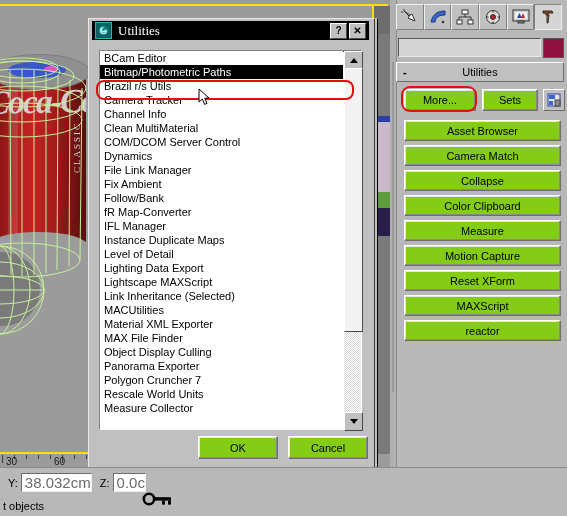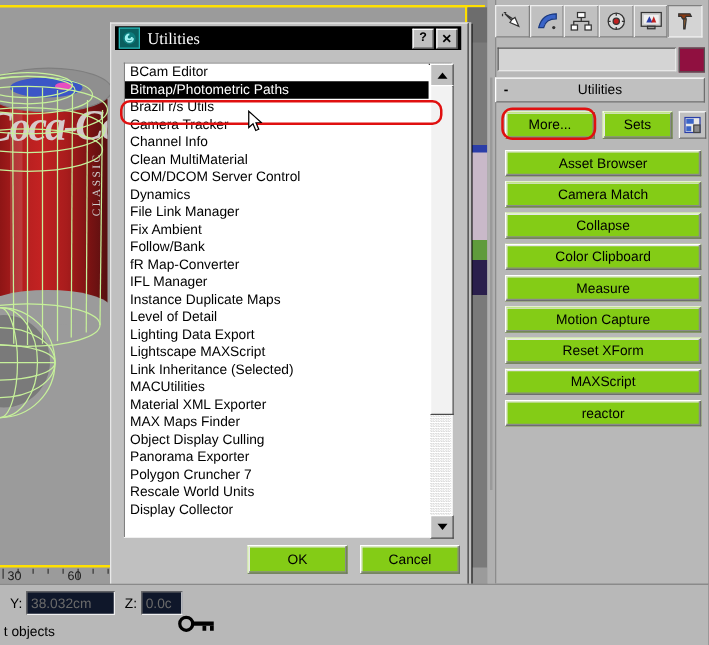--- a/index.html
+++ b/index.html
@@ -117,23 +117,23 @@
 
   .okbtn{position:absolute;left:198px;top:436px;width:78px;height:21px;}
   .cancelbtn{position:absolute;left:288px;top:436px;width:78px;height:21px;}
 
   .cursor{position:absolute;left:198px;top:88px;width:12px;height:18px;z-index:60;}
 
   
   .statusbar{position:absolute;left:0;top:467px;width:567px;height:49px;background:#b8b8b8;border-top:1px solid #8a8a8a;}
   .coordrow{position:absolute;left:0;top:5px;height:19px;display:flex;align-items:center;}
   .coordlbl{font-size:11px;margin:0 3px 0 8px;}
-  .coordbox{width:66px;height:17px;background:#0f172a;border:1px solid #6e6e6e;
+  .coordbox{width:66px;height:17px;background:#ffffff;border:1px solid #6e6e6e;
      border-right-color:#efefef;border-bottom-color:#efefef;display:flex;align-items:center;
-     padding-left:3px;font-size:11px;color:#6a6a6a;overflow:hidden;white-space:nowrap;}
+     padding-left:3px;font-size:15px;color:#6a6a6a;overflow:hidden;white-space:nowrap;}
   .coordbox.small{width:28px;}
   .promptline{position:absolute;left:0;top:30px;width:140px;height:16px;font-size:11px;
      display:flex;align-items:center;padding-left:3px;color:#000;}
   .keyicon{position:absolute;left:140px;top:22px;width:34px;height:18px;}
 </style>
 </head>
 <body>
 
 <div id="root">
 
@@ -335,26 +335,26 @@
         <div class="litem">Follow/Bank</div>
         <div class="litem">fR Map-Converter</div>
         <div class="litem">IFL Manager</div>
         <div class="litem">Instance Duplicate Maps</div>
         <div class="litem">Level of Detail</div>
         <div class="litem">Lighting Data Export</div>
         <div class="litem">Lightscape MAXScript</div>
         <div class="litem">Link Inheritance (Selected)</div>
         <div class="litem">MACUtilities</div>
         <div class="litem">Material XML Exporter</div>
-        <div class="litem">MAX Maps Finder</div>
+        <div class="litem">MAX File Finder</div>
         <div class="litem">Object Display Culling</div>
         <div class="litem">Panorama Exporter</div>
         <div class="litem">Polygon Cruncher 7</div>
         <div class="litem">Rescale World Units</div>
-        <div class="litem">Display Collector</div>
+        <div class="litem">Measure Collector</div>
       </div>
 
     <div class="sbar">
       <div class="sbtn" style="top:0">
         <span class="arrow-up"></span>
       </div>
       <div class="sthumb"></div>
       <div class="sbtn" style="top:361px">
         <span class="arrow-dn"></span>
       </div>

